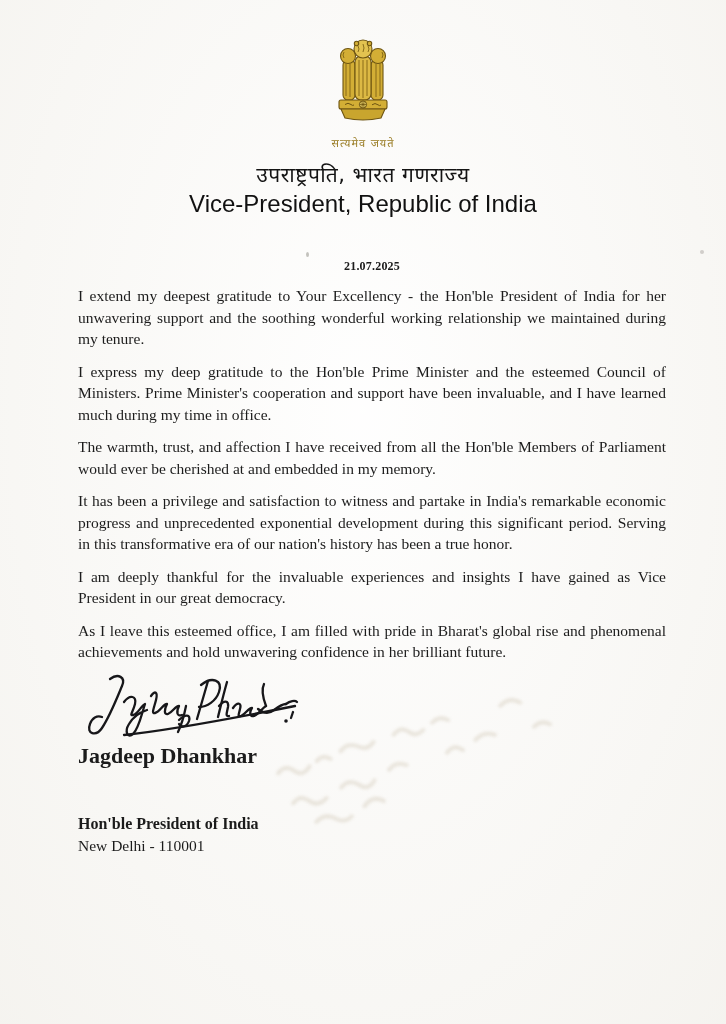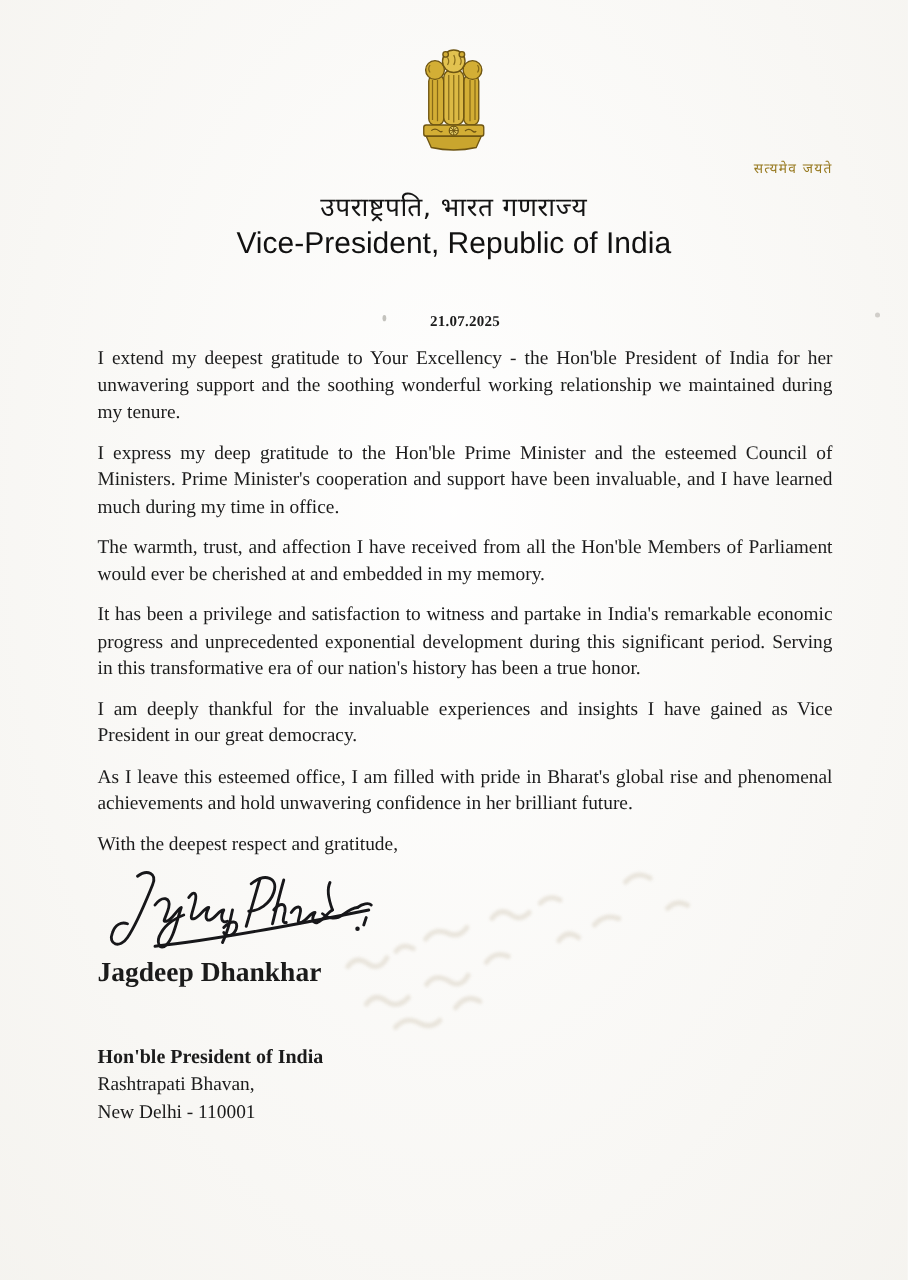--- a/index.html
+++ b/index.html
@@ -17,23 +17,22 @@
       radial-gradient(ellipse at 50% 40%, rgba(255,255,255,.9), rgba(240,238,233,.55)),
       #fbfaf7;
     box-sizing:border-box;
     padding:34px 60px 0 78px;
   }
   
   .masthead{position:relative;text-align:center;margin-left:-18px;}
   .emblem-wrap{display:inline-block;line-height:0;}
   .emblem-motto{
     font-family:"DejaVu Sans", sans-serif;
-    font-size:11px;color:#97791f;margin-top:2px;line-height:1.1;
+    font-size:11px;color:#97791f;margin-top:12px;line-height:1.1;
     letter-spacing:1px;
-    text-align:right;
   }
   .title-hindi{
     font-family:"DejaVu Sans", sans-serif;
     font-size:21px;color:#141414;margin-top:12px;line-height:1.25;
     font-weight:500;letter-spacing:.5px;text-align:center;
   }
   .title-english{
     font-family:"Liberation Sans", sans-serif;
     font-size:24px;color:#111;line-height:1.25;margin-top:1px;
   }
@@ -125,21 +124,20 @@
   <div class="date-line">21.07.2025</div>
 
 
   <div class="para">I extend my deepest gratitude to Your Excellency - the Hon'ble President of India for her unwavering support and the soothing wonderful working relationship we maintained during my tenure.</div>
   <div class="para">I express my deep gratitude to the Hon'ble Prime Minister and the esteemed Council of Ministers. Prime Minister's cooperation and support have been invaluable, and I have learned much during my time in office.</div>
   <div class="para">The warmth, trust, and affection I have received from all the Hon'ble Members of Parliament would ever be cherished at and embedded in my memory.</div>
   <div class="para">It has been a privilege and satisfaction to witness and partake in India's remarkable economic progress and unprecedented exponential development during this significant period. Serving in this transformative era of our nation's history has been a true honor.</div>
   <div class="para">I am deeply thankful for the invaluable experiences and insights I have gained as Vice President in our great democracy.</div>
   <div class="para">As I leave this esteemed office, I am filled with pride in Bharat's global rise and phenomenal achievements and hold unwavering confidence in her brilliant future.</div>
 
-  <div class="closing">With the deepest respect and gratitude,</div>
 
   <div class="sig-block">
     <svg class="sig-svg" width="232" height="72" viewBox="0 0 232 72">
       <g fill="none" stroke="#17171a" stroke-width="2.3" stroke-linecap="round" stroke-linejoin="round">
 
         <path d="M30,10 C38,4 46,8 42,17 C37,29 30,47 22,59 C16,68 6,65 10,55 C12,49 17,46 22,48"></path>
         <path d="M44,33 C50,25 57,27 55,35 C53,43 49,47 53,46 C58,45 61,37 65,35 C61,47 59,59 53,65 C48,70 44,63 49,55 C53,48 61,43 67,41"></path>
         <path d="M71,27 C75,21 78,23 76,31 C74,39 71,45 75,44 C80,43 83,35 87,35 C84,41 84,46 88,45 C93,43 95,37 99,37 C96,43 97,48 102,46"></path>
         <path d="M106,37 C104,47 101,57 98,63"></path>
         <path d="M99,51 C105,45 111,45 109,52 C107,58 101,59 99,55"></path>
@@ -157,21 +155,20 @@
         <path d="M213,43 l-2,6"></path>
       </g>
       <circle cx="206" cy="52" r="1.8" fill="#17171a"></circle>
     </svg>
   </div>
 
   <div class="signatory">Jagdeep Dhankhar</div>
 
   <div class="recipient">
     <div class="r1">Hon'ble President of India</div>
-    <div class="r2">Rashtrapati Bhavan,</div>
     <div class="r3">New Delhi - 110001</div>
   </div>
 
   <svg class="bleed" viewBox="0 0 330 110">
     <g fill="none" stroke="#b4a486" stroke-width="4" stroke-linecap="round" opacity=".45">
       <path d="M30,46 q8,-8 16,0 q8,8 16,-2 M70,40 q6,-6 14,0 M95,34 q8,-8 18,-2 q8,6 16,-2"></path>
       <path d="M150,26 q8,-8 16,0 q6,6 14,0 M190,20 q8,-6 16,0 M260,14 q10,-8 20,0"></path>
       <path d="M40,78 q8,-8 16,0 q8,8 18,0 M90,70 q8,-8 18,0 q8,8 16,-2 M140,60 q8,-8 18,-2"></path>
       <path d="M200,52 q8,-8 16,0 M230,44 q10,-8 20,-2 M290,40 q8,-6 16,0"></path>
       <path d="M60,100 q10,-8 20,0 q8,6 16,0 M110,92 q10,-10 20,-2"></path>

